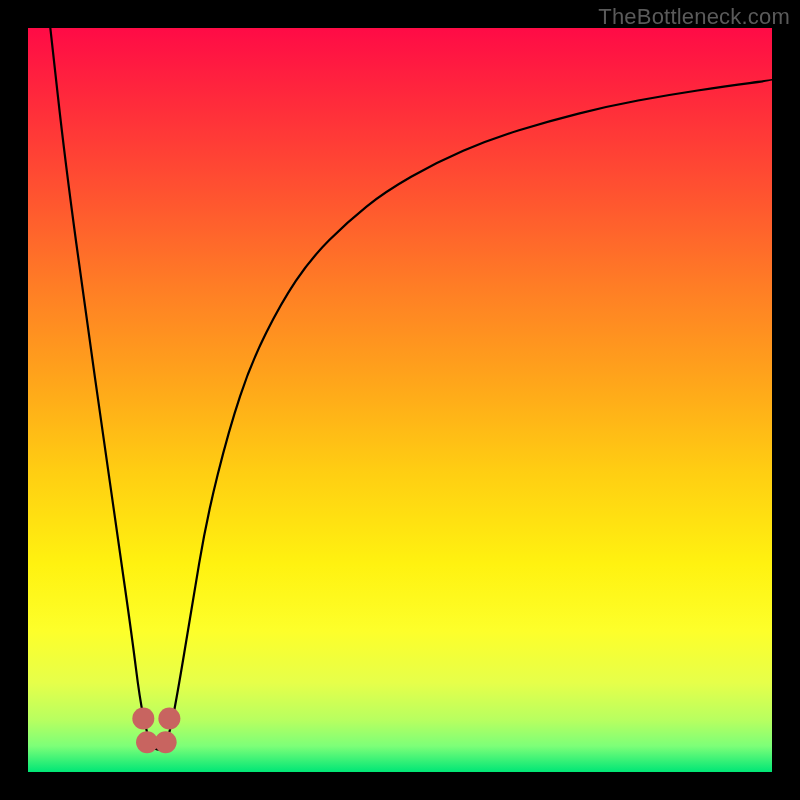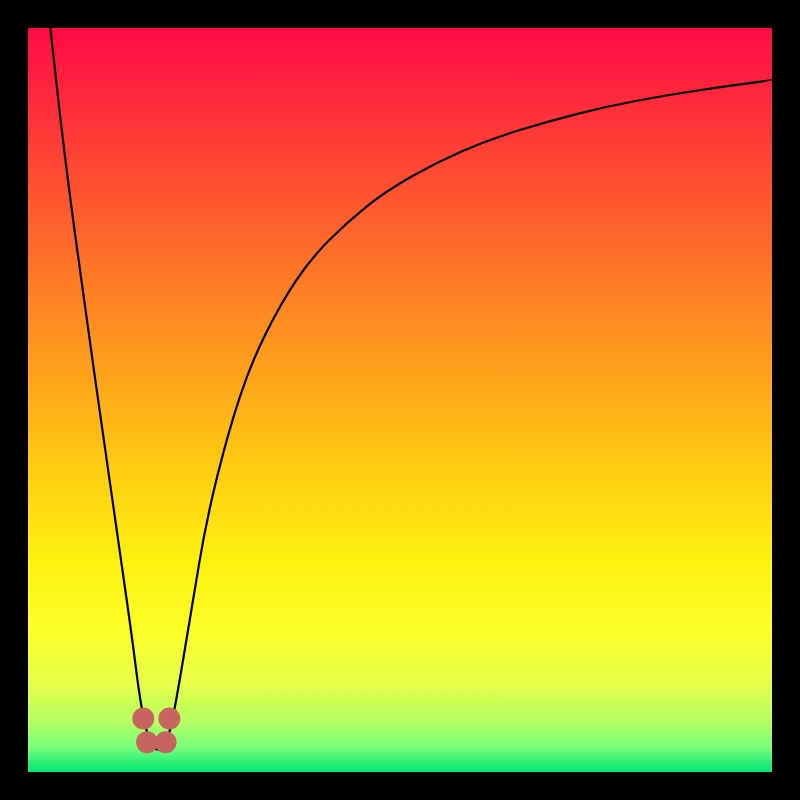--- a/index.html
+++ b/index.html
@@ -72,13 +72,14 @@
       <path id="curve-path" fill="none" stroke="#000" stroke-width="2.2" stroke-linecap="round" stroke-linejoin="round" d="M 22.32 0.00 Q 22.32 0.00 29.76 66.96 Q 37.20 133.92 48.36 215.76 Q 59.52 297.60 66.96 349.68 Q 74.40 401.76 81.84 453.84 Q 89.28 505.92 96.72 558.00 Q 104.16 610.08 107.88 639.84 Q 111.60 669.60 115.32 688.20 Q 119.04 706.80 122.76 714.24 Q 126.48 721.68 130.20 721.68 Q 133.92 721.68 137.64 714.24 Q 141.36 706.80 145.08 688.20 Q 148.80 669.60 156.24 624.96 Q 163.68 580.32 171.12 535.68 Q 178.56 491.04 189.72 446.40 Q 200.88 401.76 212.04 368.28 Q 223.20 334.80 238.08 305.04 Q 252.96 275.28 267.84 252.96 Q 282.72 230.64 301.32 212.04 Q 319.92 193.44 338.52 178.56 Q 357.12 163.68 383.16 148.80 Q 409.20 133.92 435.24 122.76 Q 461.28 111.60 491.04 102.30 Q 520.80 93.00 550.56 85.56 Q 580.32 78.12 610.08 72.54 Q 639.84 66.96 669.60 62.50 Q 699.36 58.03 721.68 55.06 T 744.00 52.08"></path>
       <g id="markers">
           <circle cx="115.32" cy="690.43" r="11" fill="#c86460"></circle>
           <circle cx="119.04" cy="714.24" r="11" fill="#c86460"></circle>
           <circle cx="137.64" cy="714.24" r="11" fill="#c86460"></circle>
           <circle cx="141.36" cy="690.43" r="11" fill="#c86460"></circle>
         </g>
     </svg>
   </div>
 
+  <div class="watermark">TheBottleneck.com</div>
 </div>
 
 </body></html>

